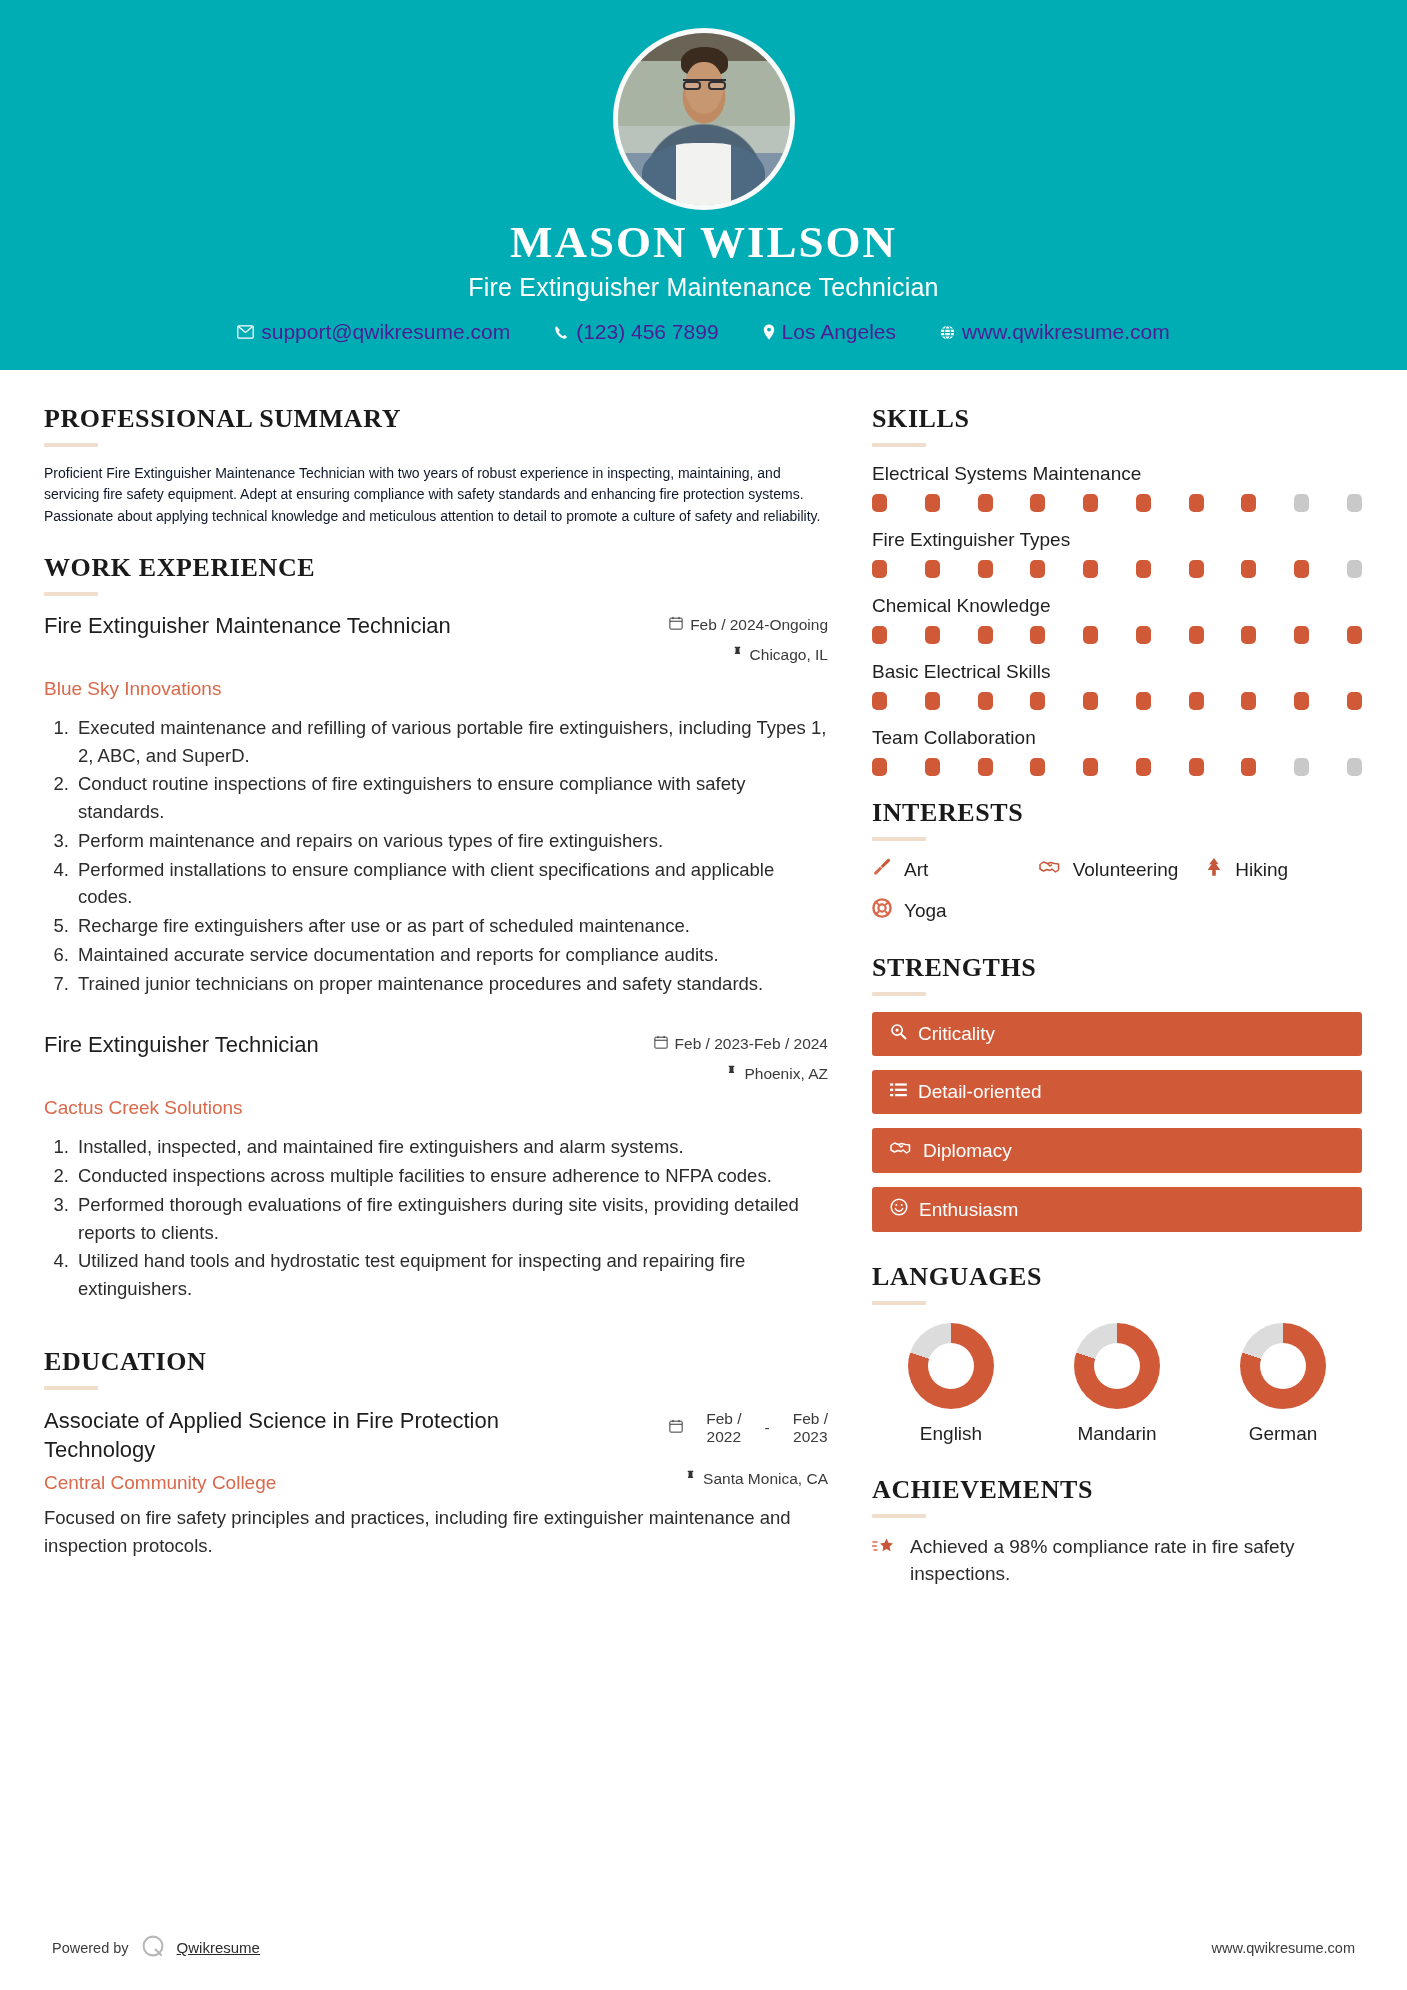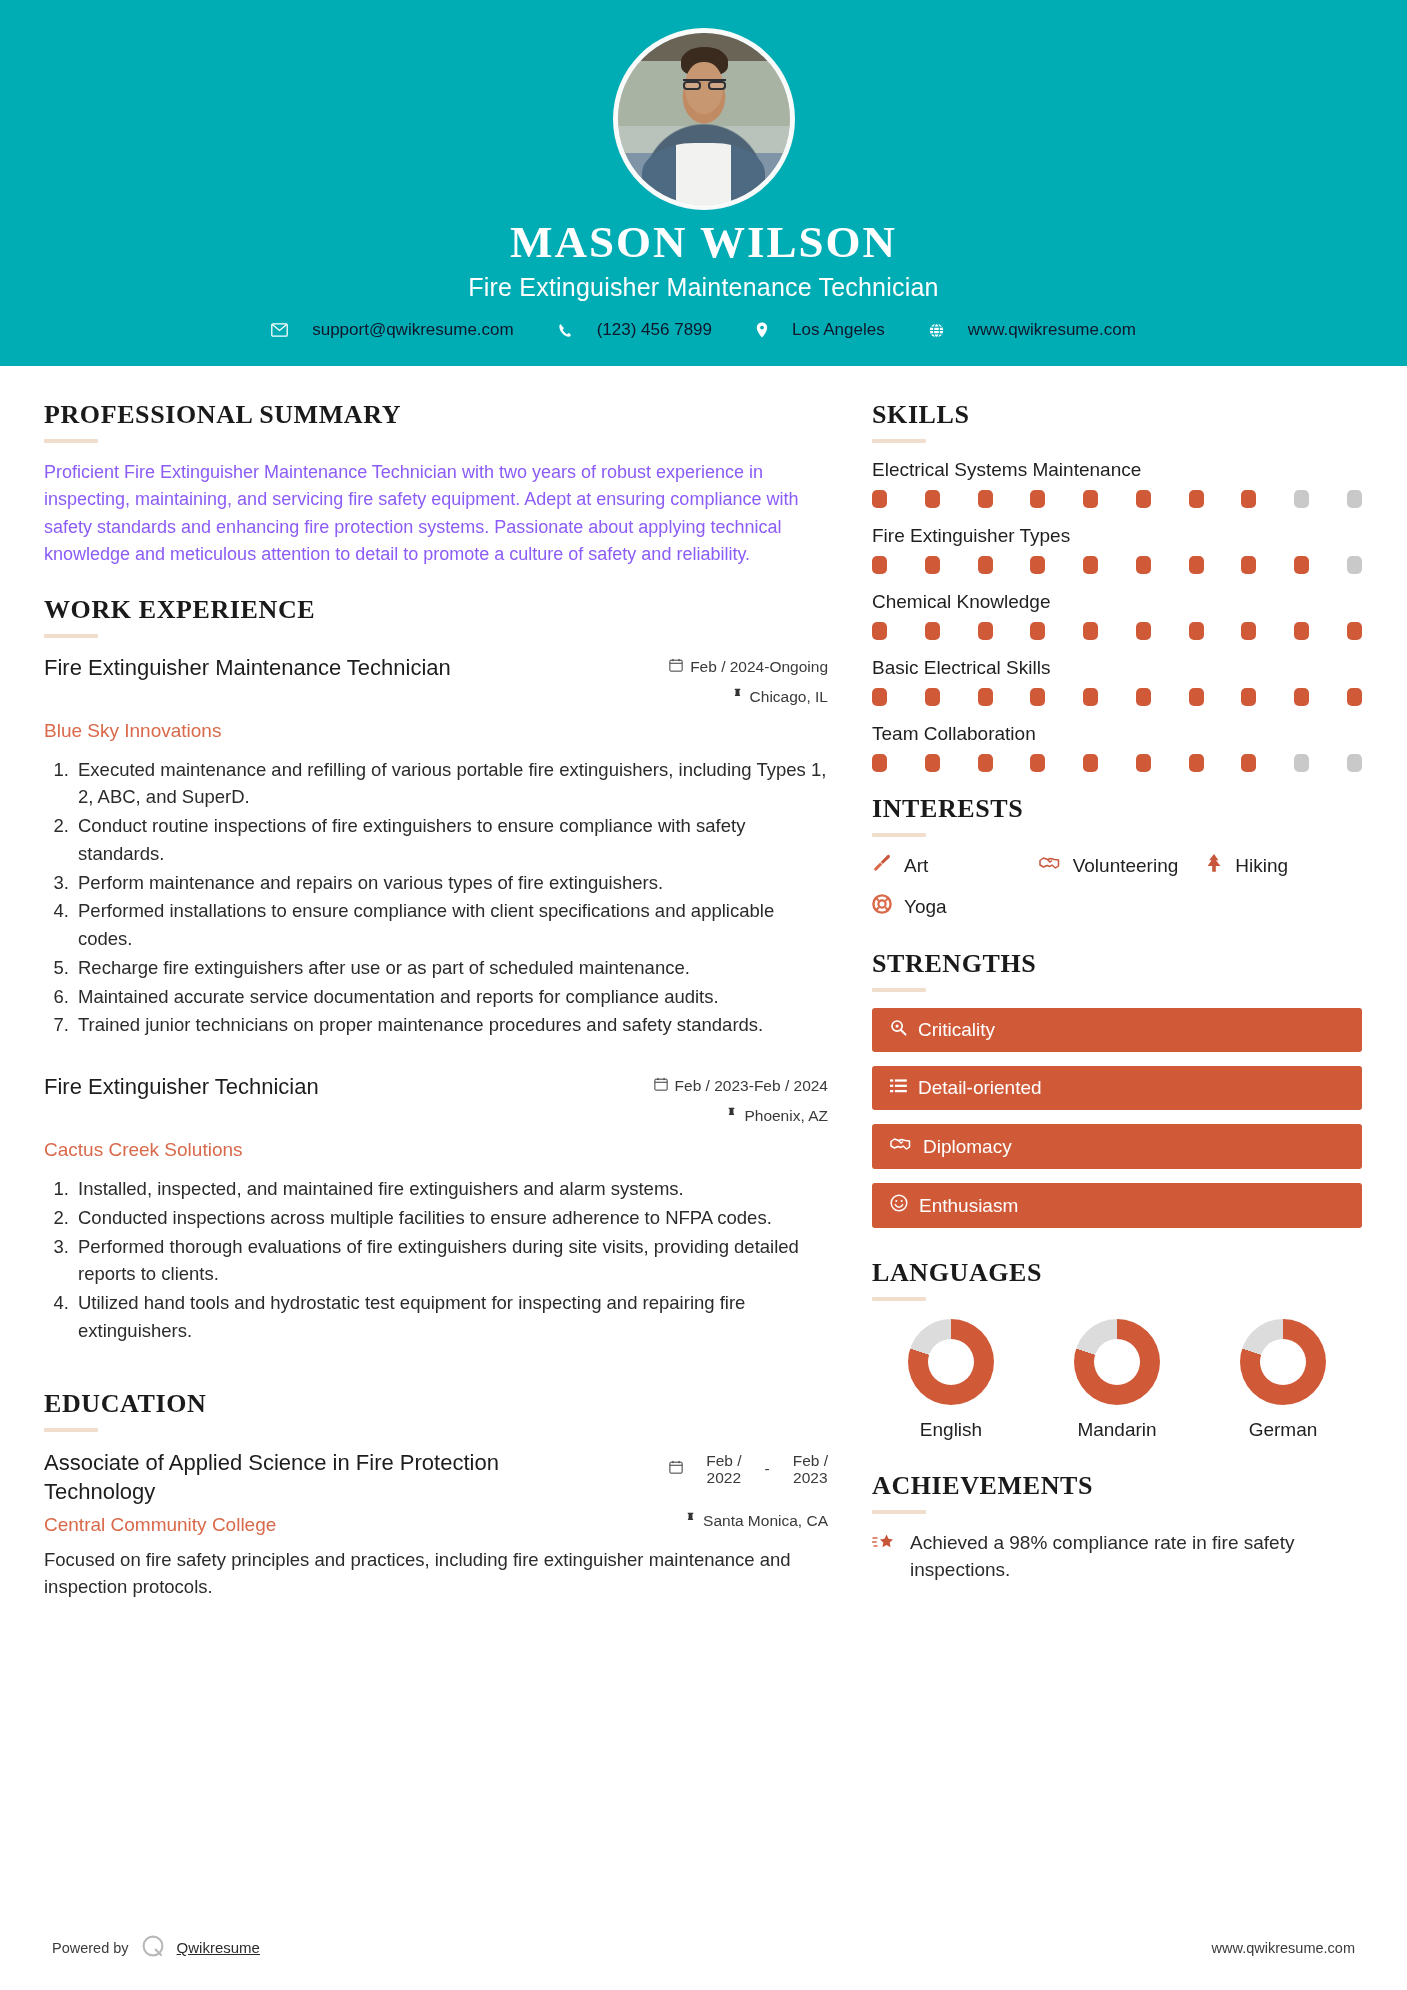--- a/index.html
+++ b/index.html
@@ -104,23 +104,23 @@
     margin-top: 18px;
     display: flex;
     justify-content: center;
     align-items: center;
     gap: 0;
     flex-wrap: wrap;
   }
   .contact-item {
     display: flex;
     align-items: center;
-    gap: 24px;
-    color: #0f172a;
-    font-size: 17px;
+    gap: 7px;
+    color: #4c1d95;
+    font-size: 21px;
     padding: 0 22px;
   }
   .contact-item svg { display: block; }
 
   
   .body {
     display: flex;
     padding: 34px 44px 0 44px;
     gap: 44px;
     align-items: flex-start;
@@ -137,23 +137,23 @@
     text-transform: uppercase;
   }
   .sec-rule {
     width: 54px;
     height: 4px;
     background: #f0ddcc;
     margin: 9px 0 16px 0;
     border-radius: 1px;
   }
   .summary-text {
-    font-size: 18px;
+    font-size: 14px;
     line-height: 1.52;
-    color: #8b5cf6;
+    color: #0f172a;
   }
 
   .block { margin-top: 26px; }
 
   .job-head {
     display: flex;
     justify-content: space-between;
     align-items: flex-start;
     gap: 14px;
   }

